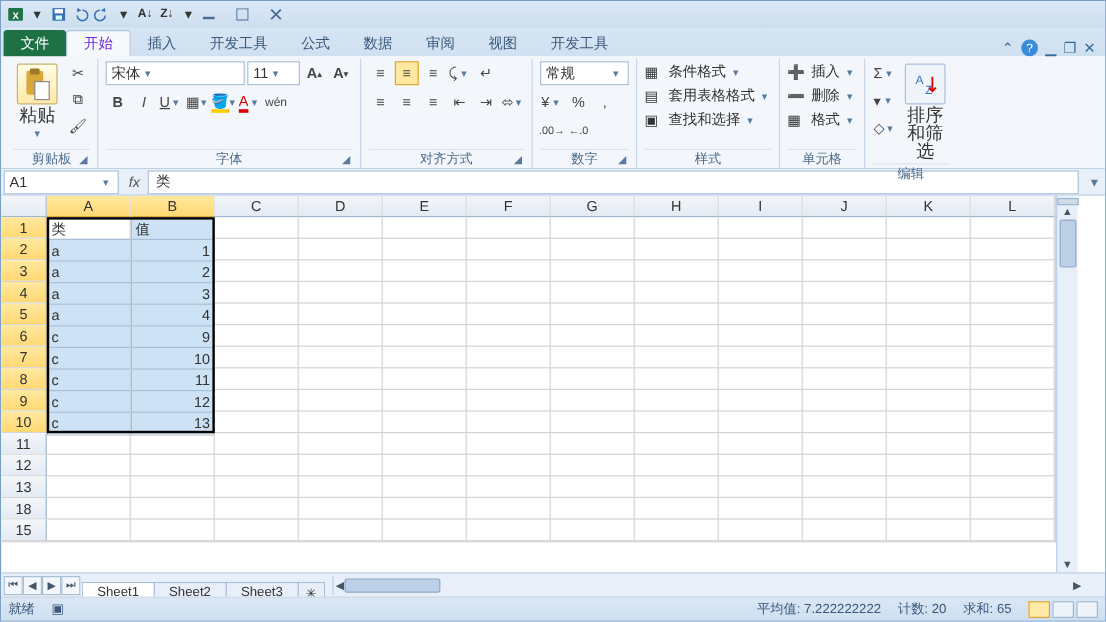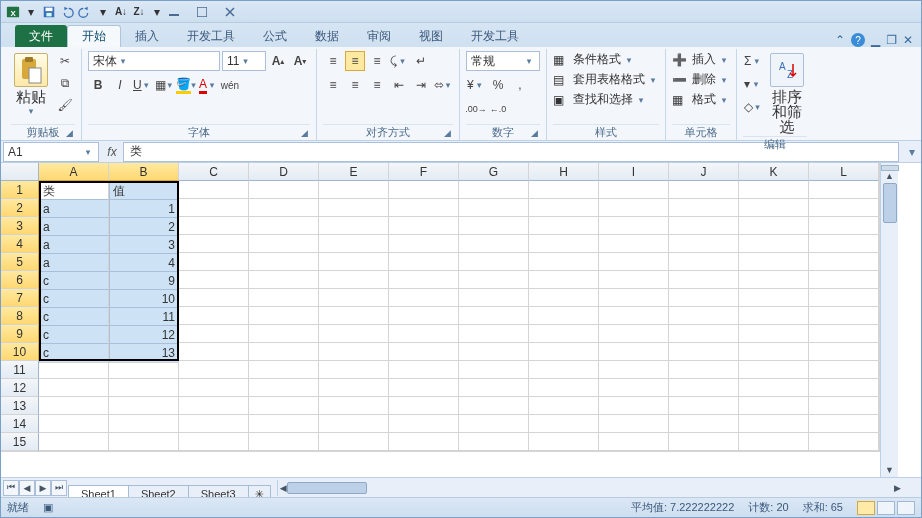--- a/index.html
+++ b/index.html
@@ -5,24 +5,24 @@
 * { box-sizing: border-box; margin: 0; padding: 0; font-family: "Microsoft YaHei", "SimSun", sans-serif; }
 body { width: 922px; height: 518px; background: #fff; overflow: hidden; border: 1px solid #7aa0c8; font-size: 12px; color: #333; display: flex; flex-direction: column;}
 .title-bar { height: 22px; background: linear-gradient(#dbe7f5,#cddfef); display: flex; align-items: center; padding: 0 4px; border-bottom:1px solid #b8cce0;}
 .title-bar .qat { display:flex; align-items:center; gap:2px;}
 .title-bar .ico { width:16px; height:16px; display:flex; align-items:center; justify-content:center; font-size:12px;}
 .title-bar .ico svg{width:14px;height:14px;}
 .title-bar .title { flex:1; text-align:center; font-size:12px; color:#444;}
 .title-bar .win-btns { display:flex; gap:10px; margin-right:4px; color:#4a6b94;}
 .win-btn {width:18px;height:14px;display:flex;align-items:center;justify-content:center;}
 
-.ribbon-tabs { height:24px; background: linear-gradient(#d6e5f3,#cfe0f0); display:flex; align-items:flex-end; padding-left:14px;}
+.ribbon-tabs { height:24px; background: linear-gradient(#d6e5f3,#cfe0f0); display:flex; align-items:flex-end; padding-left:2px;}
 .ribbon-tabs .file-tab { background:#1e7145; color:#fff; padding:4px 14px; height:22px; font-size:12px; display:flex; align-items:center; border-top-left-radius:3px; border-top-right-radius:3px;}
 .ribbon-tabs .tab { padding:4px 14px; height:22px; font-size:12px; color:#3b587c; display:flex; align-items:center; cursor:default;}
-.ribbon-tabs .tab.active { background:#f5f9fc; border:1px solid #b0c4dc; border-bottom:none; border-top-left-radius:3px;border-top-right-radius:3px; color:#0c4a6e;}
+.ribbon-tabs .tab.active { background:#f5f9fc; border:1px solid #b0c4dc; border-bottom:none; border-top-left-radius:3px;border-top-right-radius:3px; color:#6d28d9;}
 .ribbon-tabs .right-ctrls{margin-left:auto;display:flex;gap:6px;padding-right:8px;align-items:center;color:#3a6a9c;}
 
 .ribbon { height:94px; background:#f3f7fb; border-bottom:1px solid #bcd0e8; display:flex; padding:2px 4px 0 4px;}
 .group { border-right:1px solid #c7d7ea; padding:2px 6px 0 6px; display:flex; flex-direction:column;}
 .group-body { flex:1; display:flex; align-items:flex-start; gap:4px;}
 .group-label { height:16px; text-align:center; font-size:11px; color:#4b6a8a; border-top:1px solid #d9e4f0; display:flex; justify-content:center; align-items:center; position:relative;}
 .group-label .expand {position:absolute; right:2px; font-size:9px; color:#5a7ba0;}
 .col { display:flex; flex-direction:column; gap:2px;}
 .big-btn { width:40px; display:flex; flex-direction:column; align-items:center; gap:2px; padding:2px;}
 .big-btn .face { width:34px; height:34px; border:1px solid #c8b26a; background:linear-gradient(#fffbe6,#ffe9a8); border-radius:2px; display:flex; align-items:center; justify-content:center;}
@@ -171,21 +171,21 @@
     <div class="group-label">
         <span>剪贴板</span>
         <span class="expand">◢</span>
       </div>
   </div>
 
   <div class="group">
     <div class="group-body">
       <div class="col" style="gap:4px;">
         <div class="row">
-          <div class="sel" style="width:132px;">
+          <div class="sel" style="width:116px;">
               <span>宋体</span>
               <span class="drop">▾</span>
             </div>
           <div class="sel" style="width:44px;">
               <span>11</span>
               <span class="drop">▾</span>
             </div>
           <div class="mini-btn">
               <b>A</b>
               <sup style="font-size:8px;">▴</sup>
@@ -540,21 +540,21 @@
           <div class="cell"></div>
           <div class="cell"></div>
           <div class="cell"></div>
           <div class="cell"></div>
           <div class="cell"></div>
           <div class="cell"></div>
           <div class="cell"></div>
           <div class="cell"></div>
           <div class="cell"></div>
           <div class="cell"></div>
-          <div class="rowhdr">14</div>
+          <div class="rowhdr">18</div>
           <div class="cell"></div>
           <div class="cell"></div>
           <div class="cell"></div>
           <div class="cell"></div>
           <div class="cell"></div>
           <div class="cell"></div>
           <div class="cell"></div>
           <div class="cell"></div>
           <div class="cell"></div>
           <div class="cell"></div>

